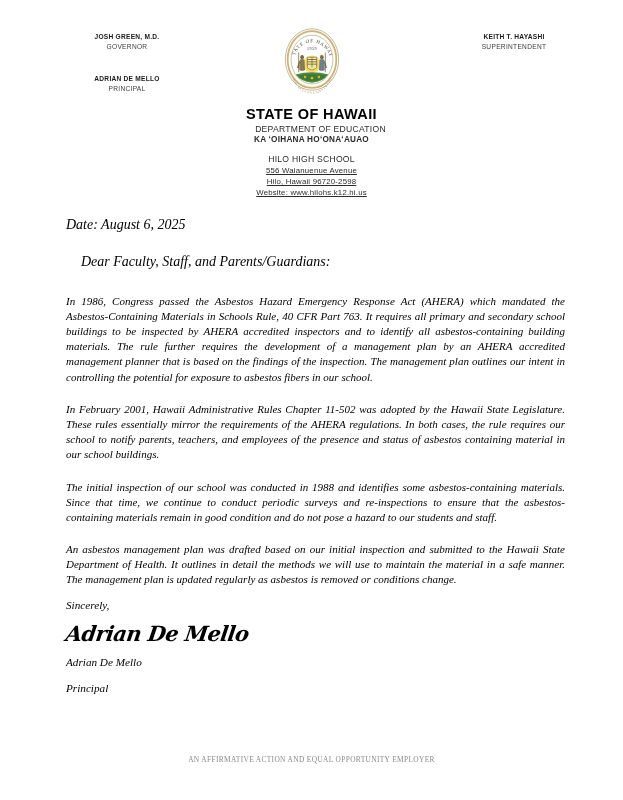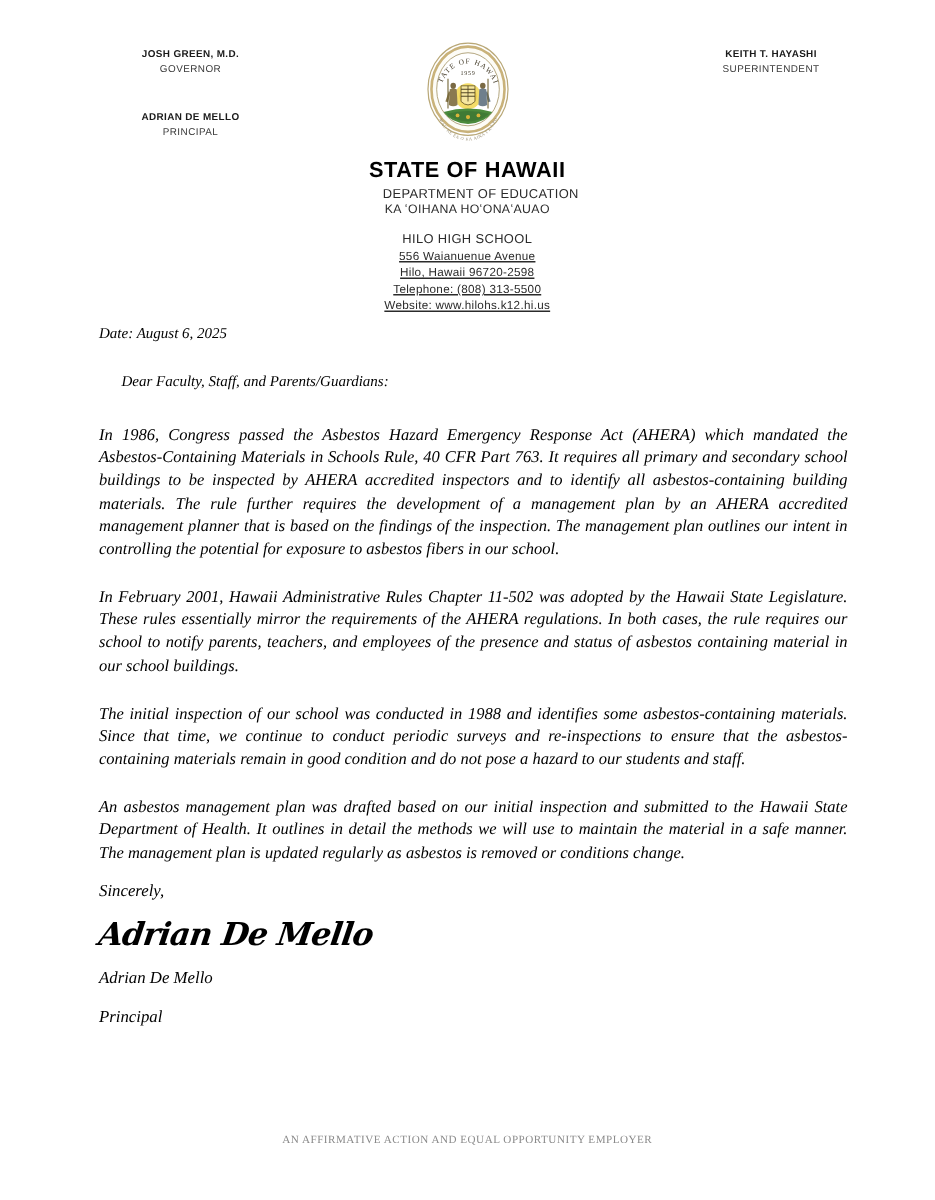--- a/index.html
+++ b/index.html
@@ -89,20 +89,21 @@
     letter-spacing: 0.25px;
     line-height: 1.32;
     color: #2b2b2b;
     padding-left: 18px;
   }
   .agency-dept-haw {
     font-size: 8.2px;
     letter-spacing: 0.25px;
     line-height: 1.32;
     color: #2b2b2b;
+    font-weight: bold;
   }
   .agency-school {
     font-size: 8.6px;
     letter-spacing: 0.25px;
     line-height: 1.3;
     color: #2b2b2b;
     margin-top: 8px;
   }
   .agency-line {
     font-size: 7.8px;
@@ -115,21 +116,21 @@
   
   .body-area {
     position: absolute;
     left: 66px;
     right: 58px;
     top: 216px;
   }
   .date-line,
   .salutation {
     font-style: italic;
-    font-size: 10px;
+    font-size: 14px;
     line-height: 1.35;
   }
   .salutation { margin-top: 18px; margin-left: 15px; }
 
   .para {
     font-style: italic;
     font-size: 11px;
     line-height: 1.38;
     text-align: justify;
     margin-top: 17px;
@@ -250,21 +251,20 @@
       </svg>
     </div>
 
     <div class="agency">
       <div class="agency-state">STATE OF HAWAII</div>
       <div class="agency-dept">DEPARTMENT OF EDUCATION</div>
       <div class="agency-dept-haw">KA ʻOIHANA HOʻONAʻAUAO</div>
       <div class="agency-school">HILO HIGH SCHOOL</div>
       <div class="agency-line">556 Waianuenue Avenue</div>
       <div class="agency-line">Hilo, Hawaii 96720-2598</div>
-      <div class="agency-line">Telephone: (808) 313-5500</div>
       <div class="agency-line">Website: www.hilohs.k12.hi.us</div>
     </div>
   </div>
 
   <div class="body-area">
 
     <div class="date-line">Date: August 6, 2025</div>
 
     <div class="salutation">Dear Faculty, Staff, and Parents/Guardians:</div>
 

